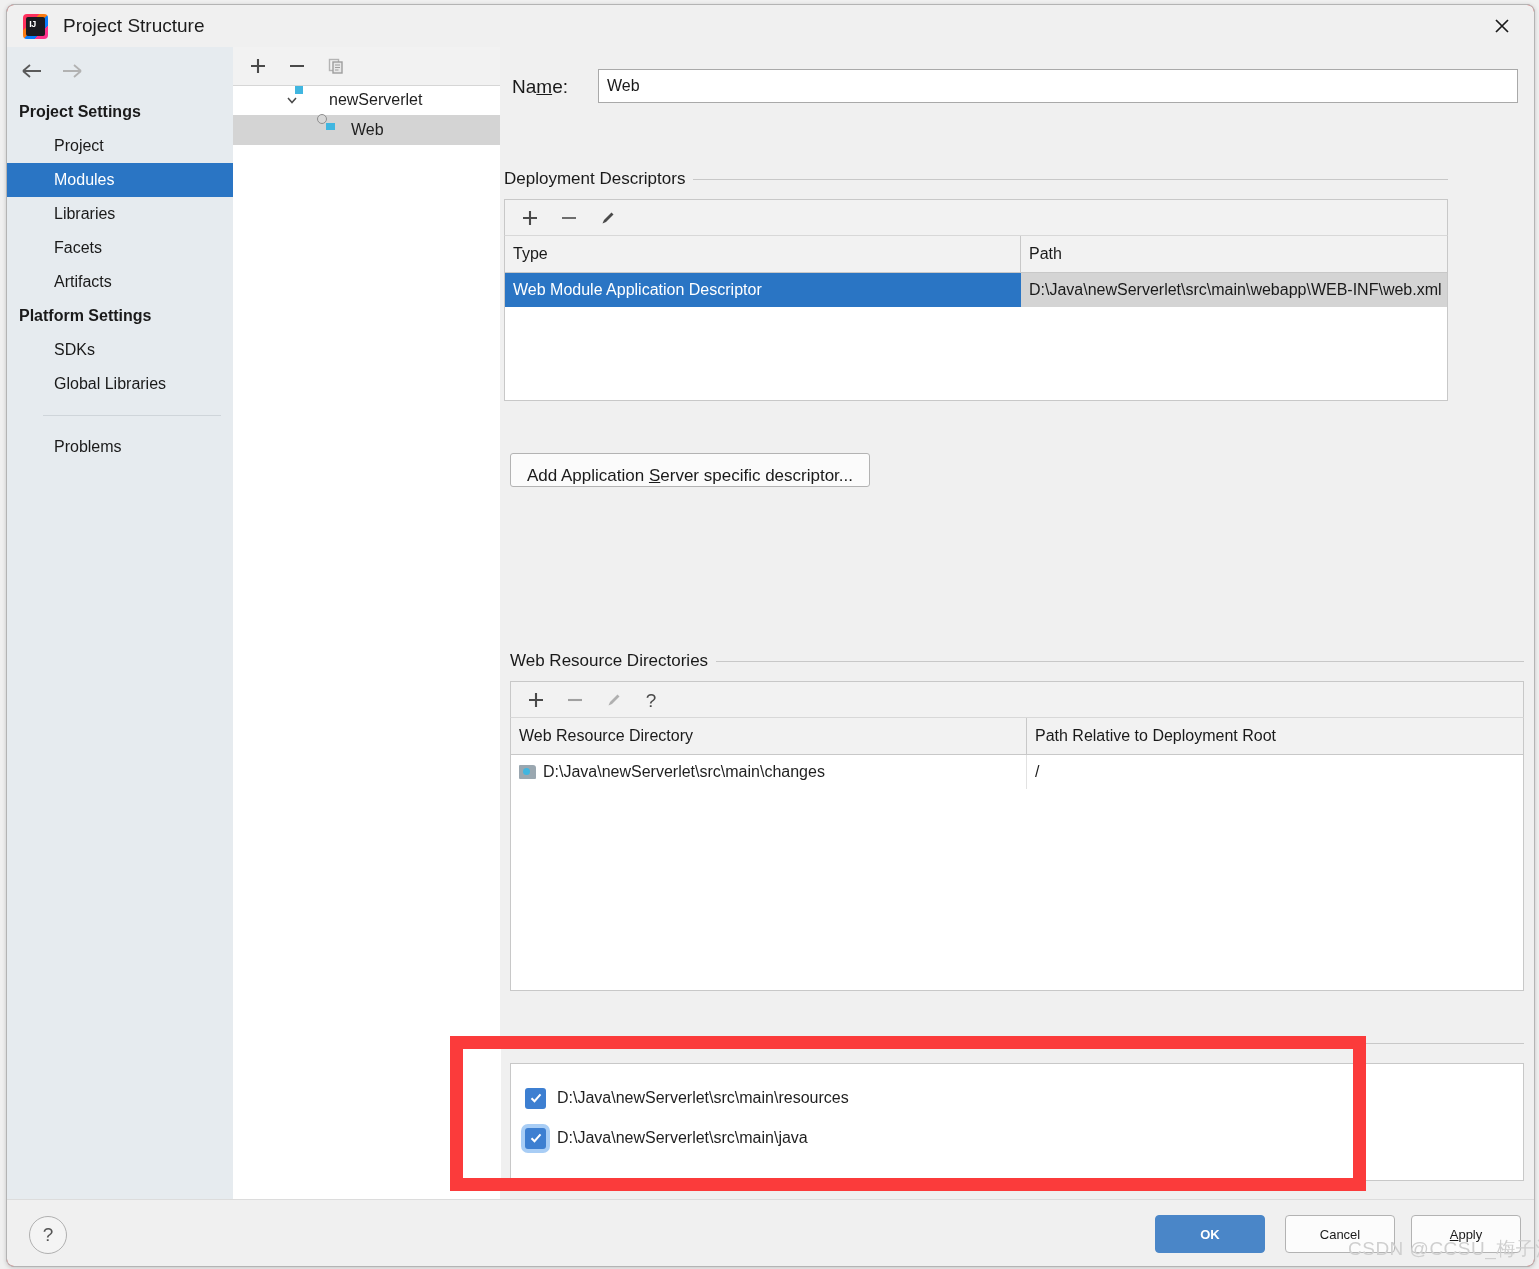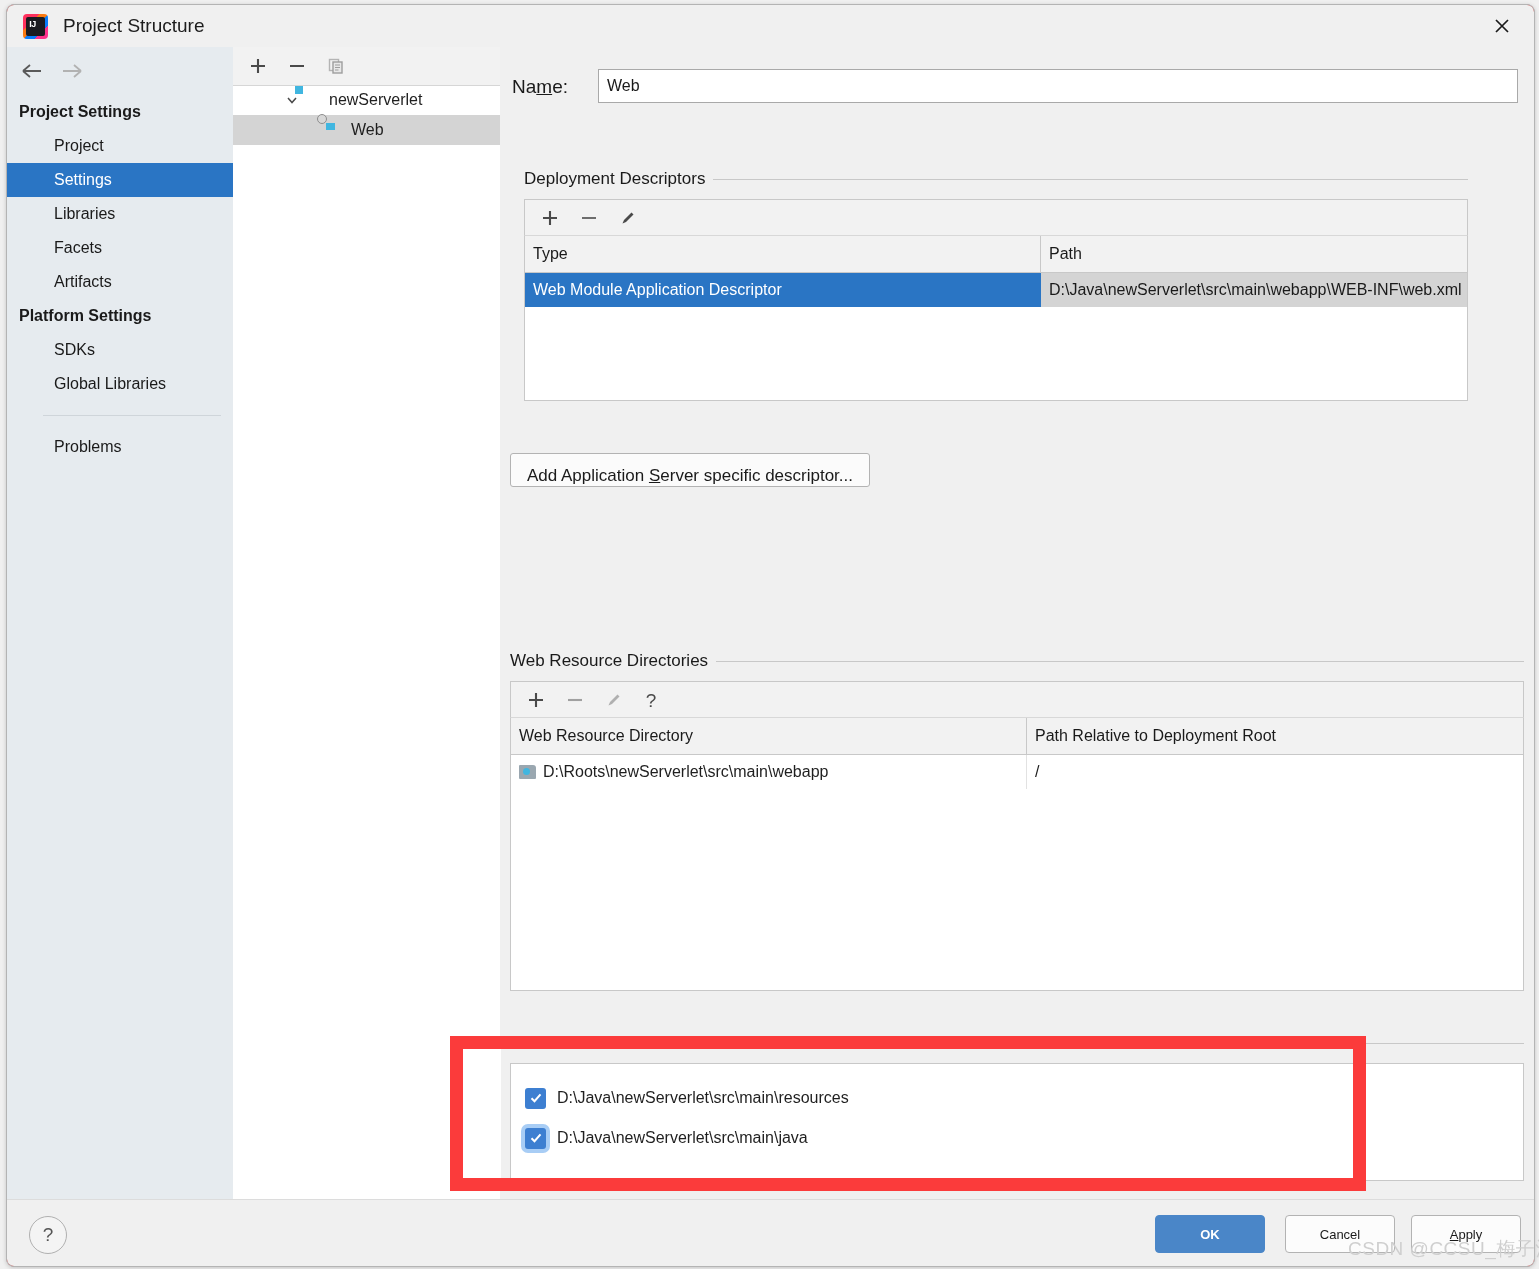--- a/index.html
+++ b/index.html
@@ -176,21 +176,21 @@
   .tbl-body{
     background:#fff;border:1px solid #c8c8c8;border-top:none;box-sizing:border-box;
     overflow:hidden;
   }
   .tbl-row{height:34px;display:flex;font-size:16px;box-sizing:border-box;}
   .tbl-row .td{display:flex;align-items:center;padding-left:8px;box-sizing:border-box;}
   .cell-sel-focus{background:#2a75c4;color:#fff;}
   .cell-sel-dim{background:#d4d4d4;color:#1a1a1a;}
 
   
-  #dd-section{position:absolute;left:24px;top:122px;width:944px;}
+  #dd-section{position:absolute;left:4px;top:122px;width:944px;}
   #dd-widget{margin-top:10px;}
   #dd-body{height:128px;}
   #dd-btn{
     position:absolute;left:10px;top:406px;height:34px;
     background:#fbfbfb;border:1px solid #b3b3b3;border-radius:3px;
     font-family:"Liberation Sans", sans-serif;font-size:17px;color:#1a1a1a;
     padding:12px 16px;cursor:pointer;
   }
 
   
@@ -296,21 +296,21 @@
         <div class="nav-arrow" id="nav-fwd">
           <svg width="24" height="18" viewBox="0 0 24 18">
               <path d="M2 9 H20 M20 9 L13 3 M20 9 L13 15" stroke="#b2b2b2" stroke-width="1.8" fill="none"></path>
             </svg>
         </div>
       </div>
 
       <div style="position:absolute;left:0;top:48px;width:226px;">
         <div class="nav-head">Project Settings</div>
         <div class="nav-item">Project</div>
-        <div class="nav-item selected">Settings</div>
+        <div class="nav-item selected">Modules</div>
         <div class="nav-item">Libraries</div>
         <div class="nav-item">Facets</div>
         <div class="nav-item">Artifacts</div>
 
         <div class="nav-head">Platform Settings</div>
         <div class="nav-item">SDKs</div>
         <div class="nav-item">Global Libraries</div>
 
         <div class="nav-sep"></div>
 
@@ -435,21 +435,21 @@
 
           <div class="tbl-head">
             <div class="th" style="width:516px;border-right:1px solid #c8c8c8;">Web Resource Directory</div>
             <div class="th" style="flex:1;">Path Relative to Deployment Root</div>
           </div>
 
           <div class="tbl-body" id="wrd-body">
             <div class="tbl-row">
               <div class="td" style="width:516px;border-right:1px solid #e2e2e2;">
                 <span class="ic-dir"></span>
-                <span>D:\Roots\newServerlet\src\main\webapp</span>
+                <span>D:\Java\newServerlet\src\main\changes</span>
               </div>
               <div class="td" style="flex:1;">/</div>
             </div>
           </div>
         </div>
       </div>
 
       <div id="sr-section">
         <div class="section-title">
           <span>Source Roots</span>

